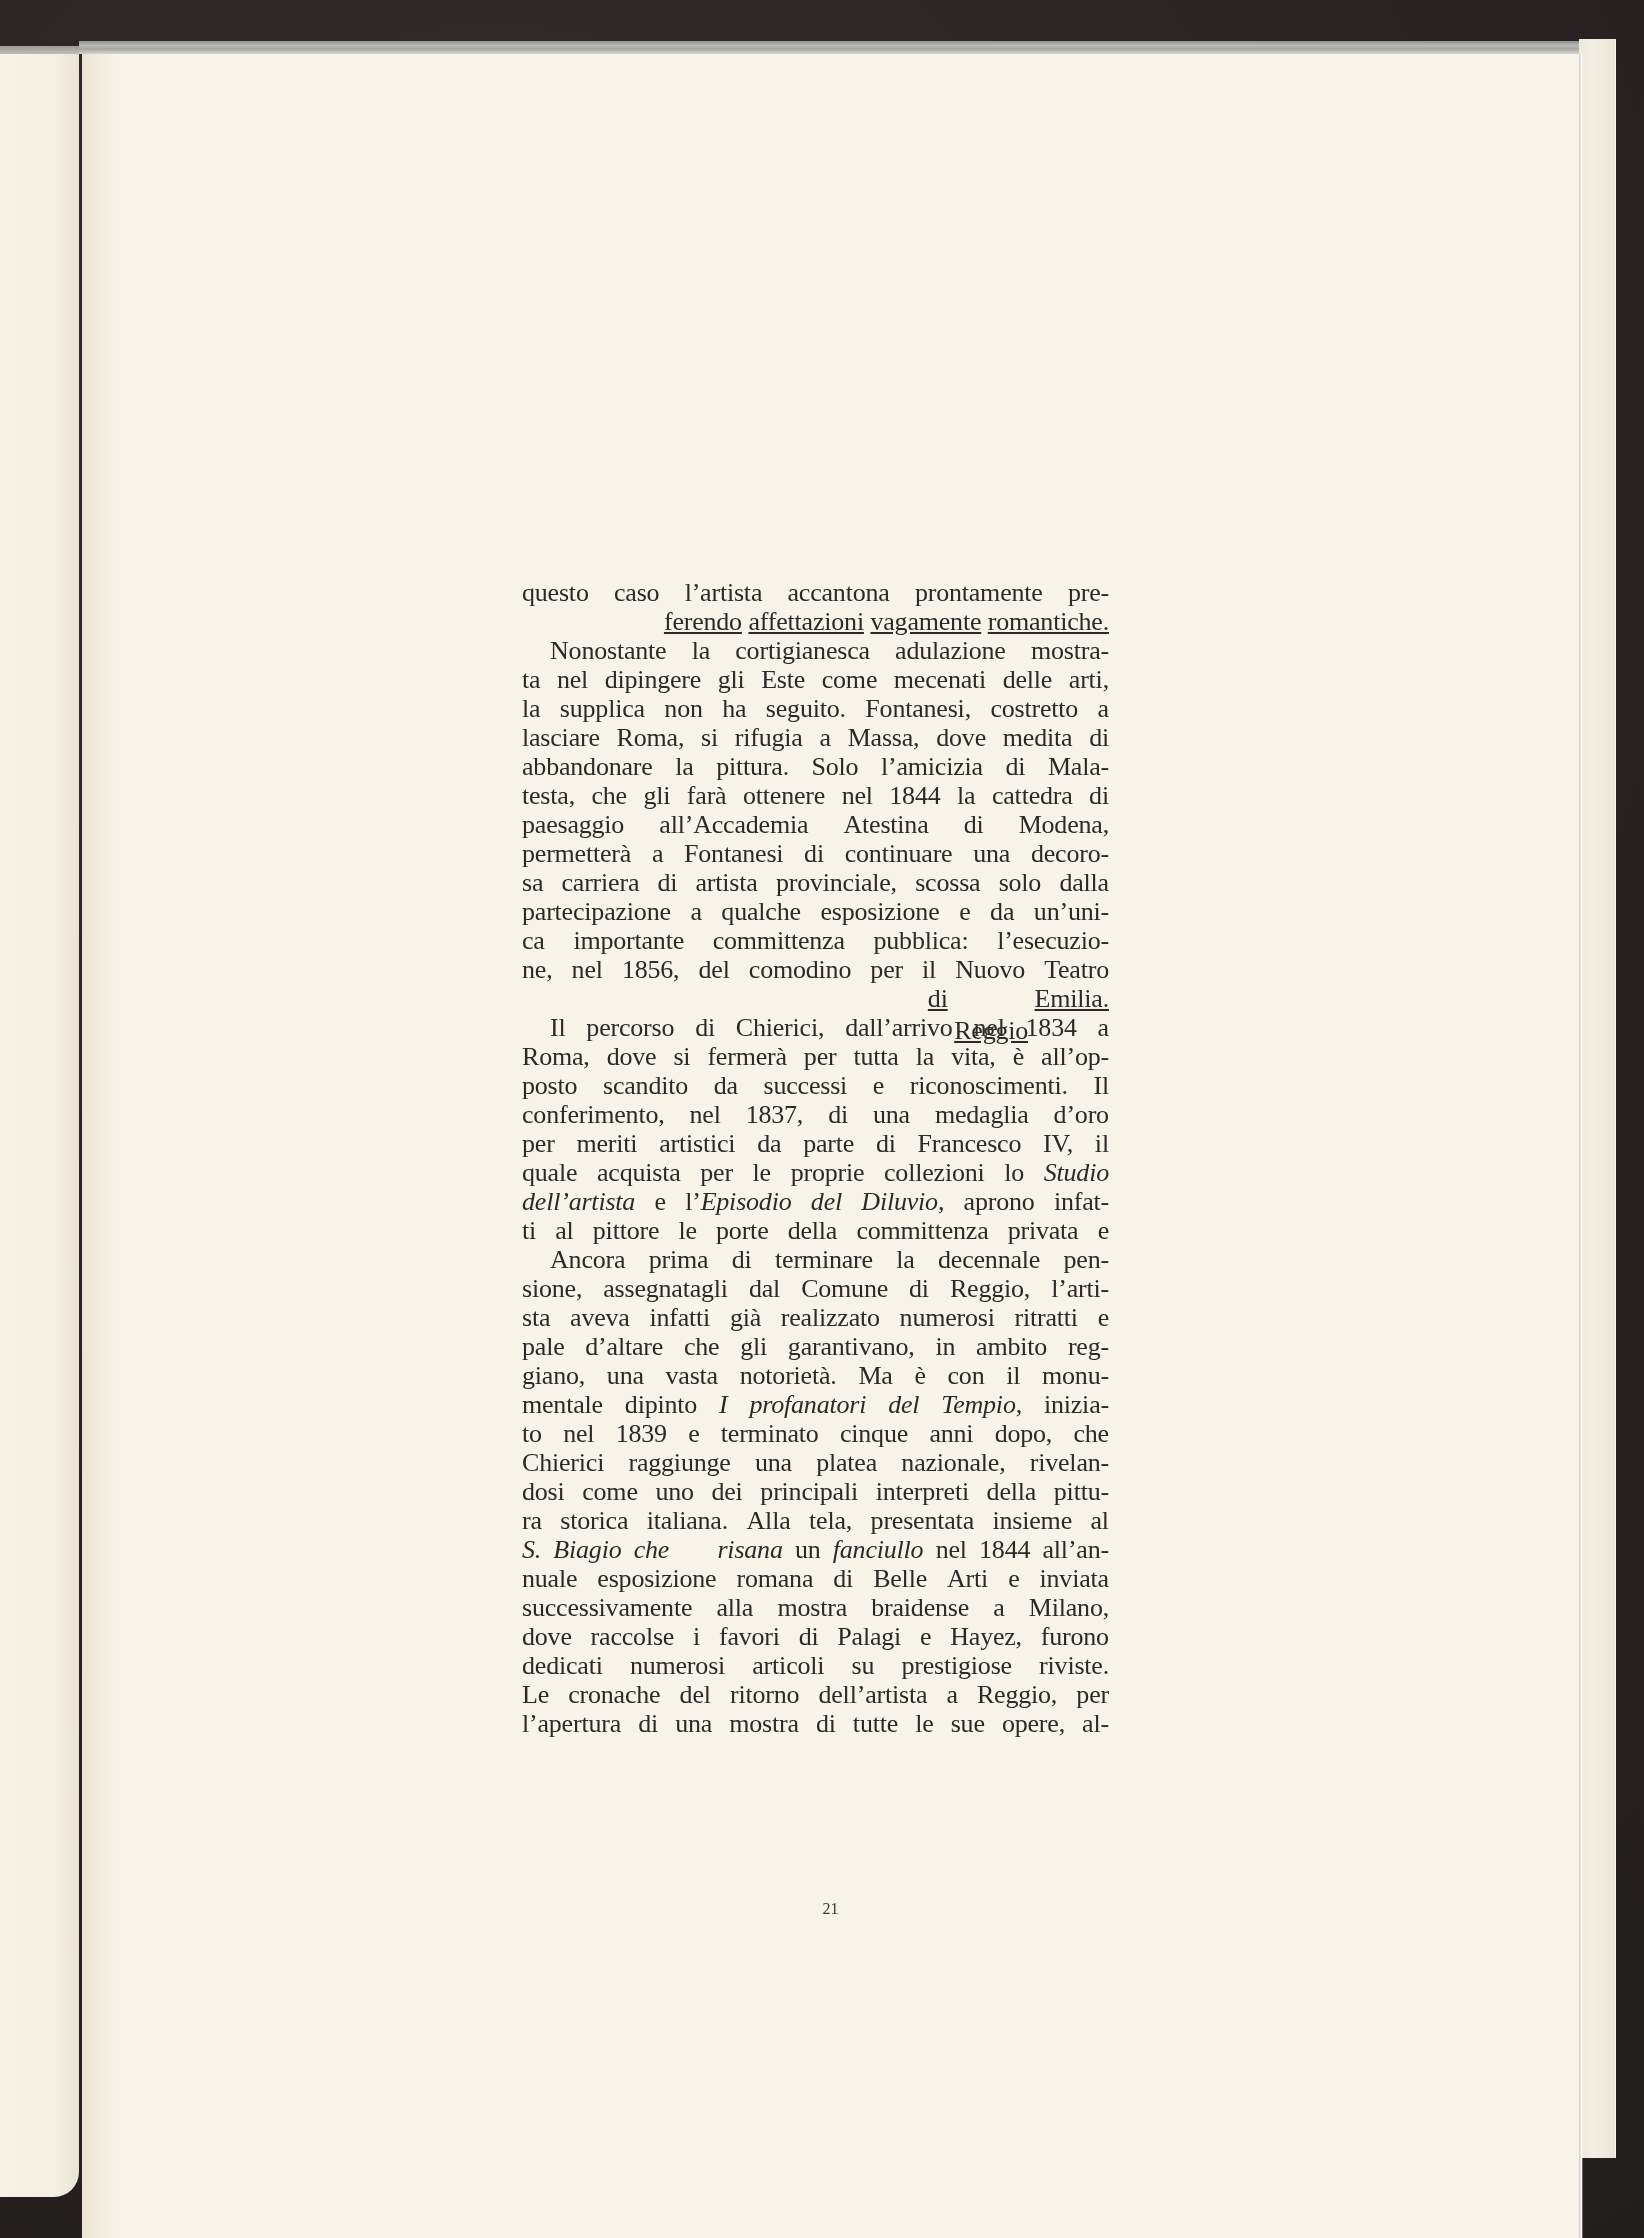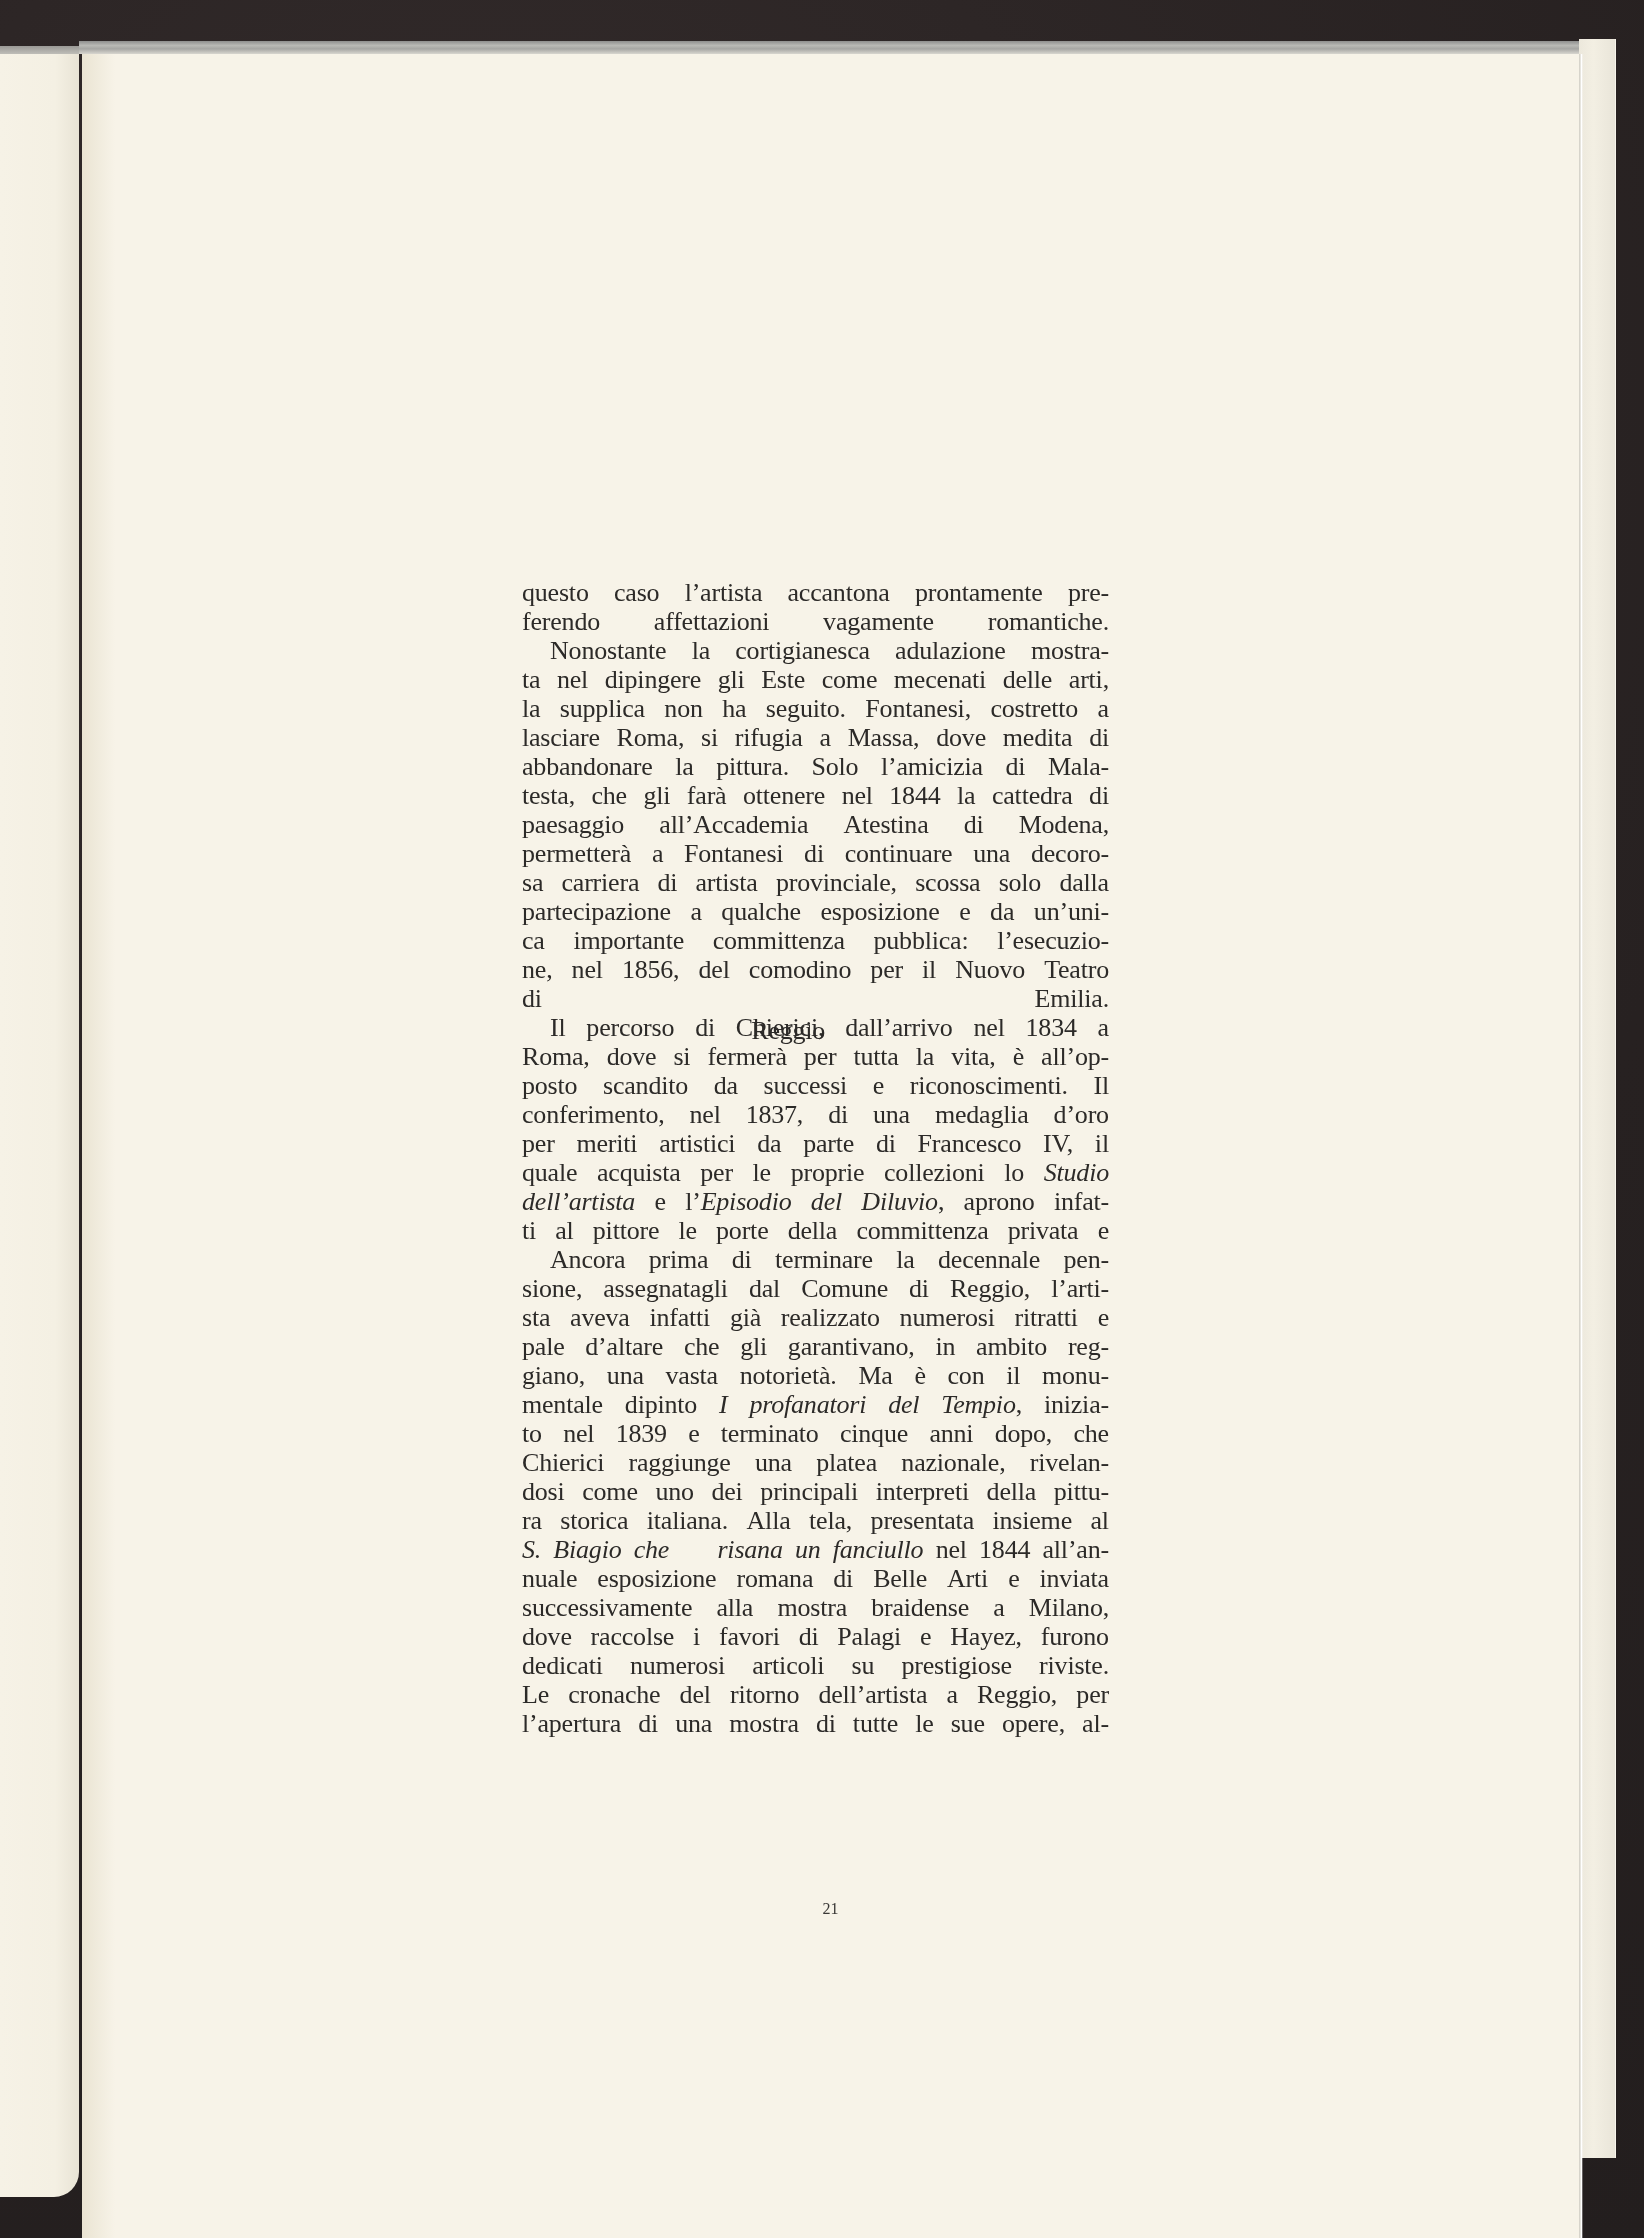--- a/index.html
+++ b/index.html
@@ -99,21 +99,22 @@
       font-size: 16px;
       color: #3a3836;
     }
     .flex-line {
       display: flex;
       justify-content: space-between;
       white-space: nowrap;
       height: 29px;
     }
     .flex-line.last {
-      justify-content: space-between;
+      justify-content: flex-end;
+      text-decoration: underline;
     }
     .flex-line.indented {
       padding-left: 28px;
     }
   </style>
 </head>
 <body>
 
 <div class="backdrop"></div>
 <div class="left-page-top-edge"></div>
@@ -439,21 +440,21 @@
           <span><span>tela,</span></span>
           <span><span>presentata</span></span>
           <span><span>insieme</span></span>
           <span><span>al</span></span>
         </div>
         <div class="flex-line">
           <span><span style="font-style: italic;">S.</span></span>
           <span><span style="font-style: italic;">Biagio</span></span>
           <span><span style="font-style: italic;">che</span></span>
           <span><span style="font-style: italic; margin-left: 36px;">risana</span></span>
-          <span><span style="font-style: italic;">un</span></span>
+          <span><span style="">un</span></span>
           <span><span style="font-style: italic;">fanciullo</span></span>
           <span><span>nel</span></span>
           <span><span>1844</span></span>
           <span><span>all’an-</span></span>
         </div>
         <div class="flex-line">
           <span><span>nuale</span></span>
           <span><span>esposizione</span></span>
           <span><span>romana</span></span>
           <span><span>di</span></span>

